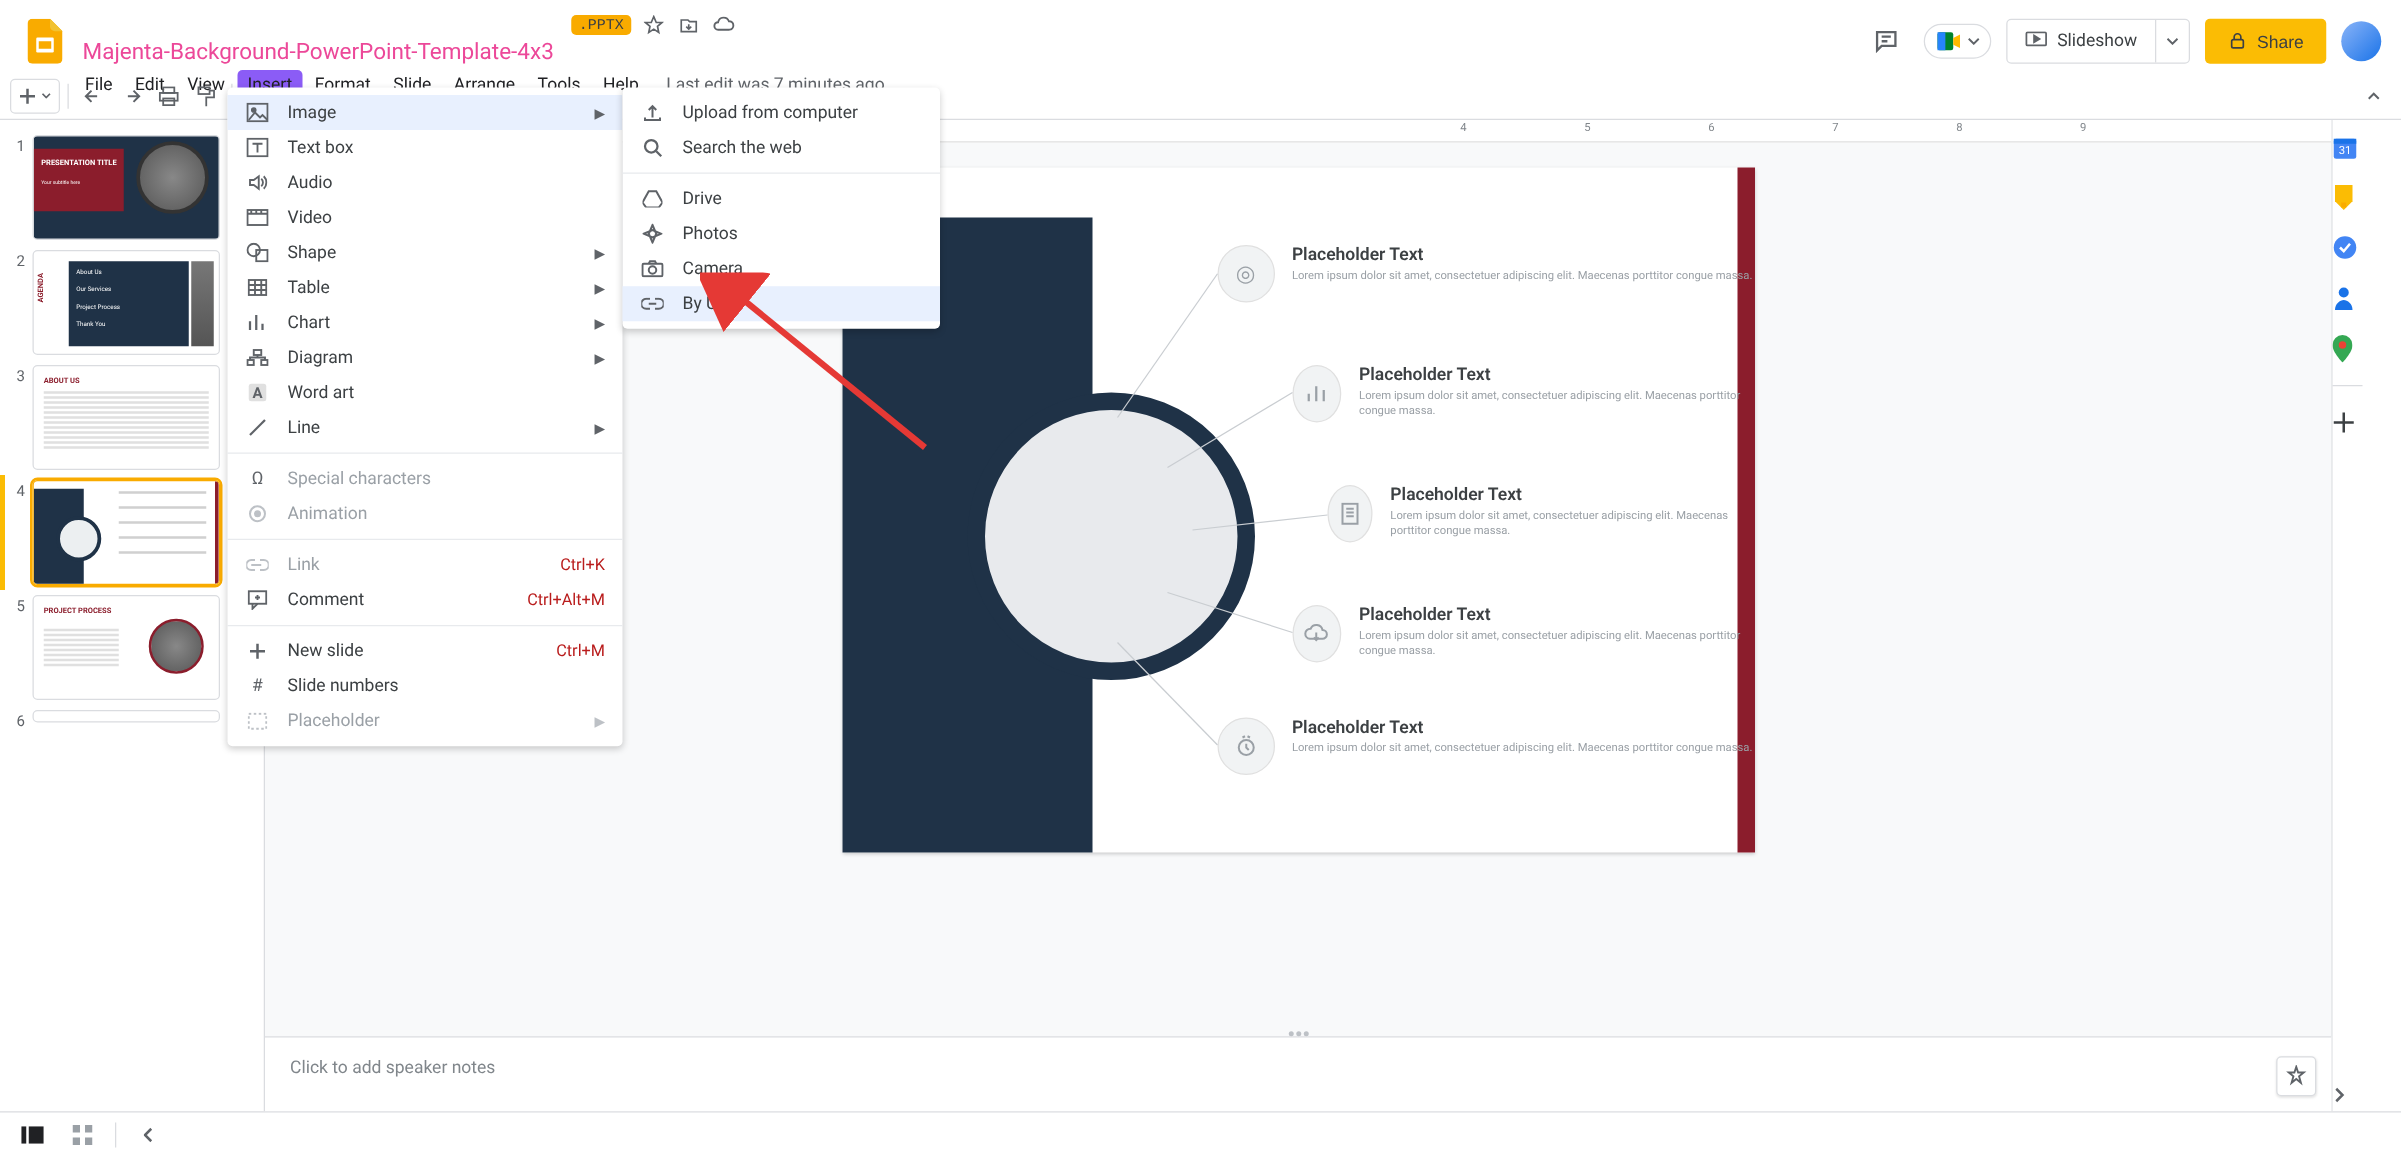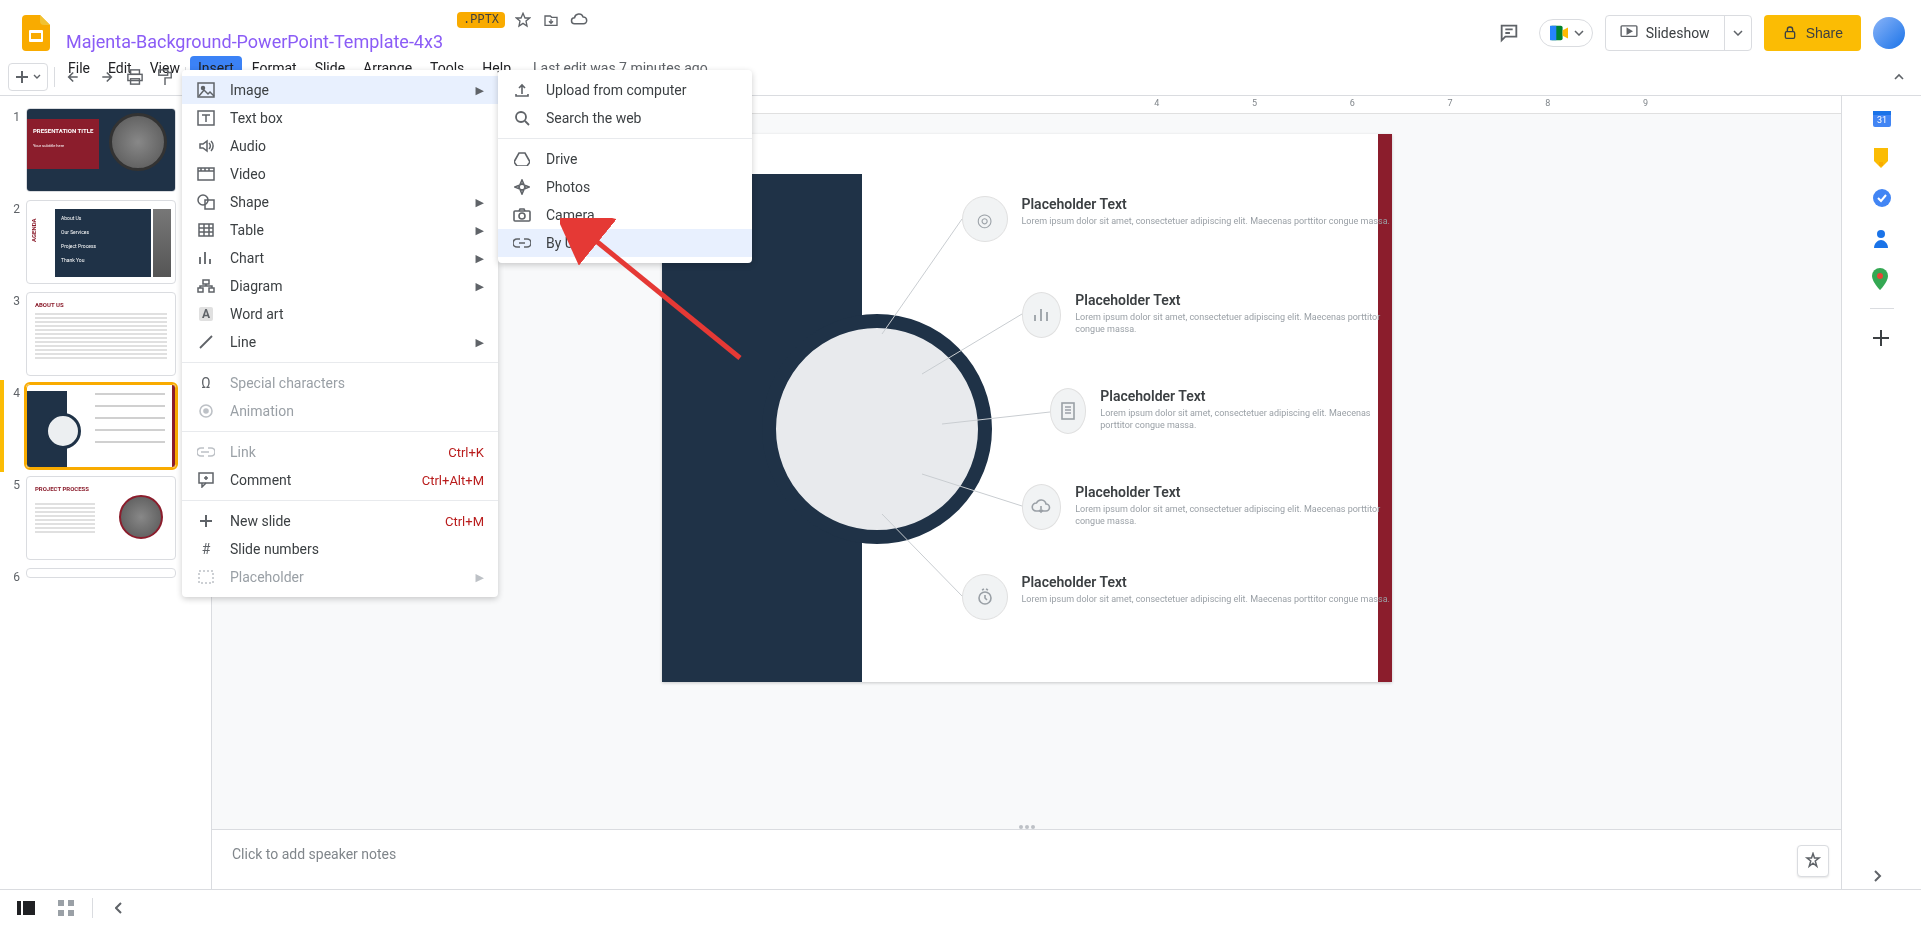--- a/index.html
+++ b/index.html
@@ -3,21 +3,21 @@
 <meta charset="utf-8">
 <style>
 * { box-sizing: border-box; margin: 0; padding: 0; }
 body { font-family: "Google Sans", Roboto, Arial, sans-serif; background: #fff; color: #3c4043; overflow: hidden; }
 .app { display: flex; flex-direction: column; height: 925px; width: 1921px; position: relative; }
 
 .header { display: flex; align-items: center; padding: 8px 16px 0 16px; height: 58px; }
 .logo { width: 40px; height: 40px; display: flex; align-items: center; justify-content: center; cursor: pointer; }
 .title-area { flex: 1; display: flex; flex-direction: column; margin-left: 4px; }
 .title-row { display: flex; align-items: center; gap: 8px; }
-.doc-title { font-size: 18px; color: #8b5cf6; padding: 2px 6px; border-radius: 4px; margin-top: 42px; }
+.doc-title { font-size: 18px; color: #ec4899; padding: 2px 6px; border-radius: 4px; margin-top: 42px; }
 .pptx-badge { background: #f9ab00; color: #3c4043; font-size: 12px; font-weight: 500; padding: 1px 6px; border-radius: 4px; font-family: Liberation Mono, monospace; }
 .title-icon { color: #5f6368; cursor: pointer; width: 20px; height: 20px; display:flex; align-items:center; justify-content:center;}
 .menubar { display: flex; align-items: center; gap: 2px; margin-top: 2px; font-size: 14px; }
 .menuitem { padding: 4px 8px; border-radius: 4px; cursor: pointer; color: #202124; }
 .menuitem.insert-active { background:#c8e7f9; background:#d2e3fc; }
 .last-edit { color: #5f6368; margin-left: 12px; text-decoration: underline; cursor: pointer; font-size:14px;}
 .header-right { display: flex; align-items: center; gap: 12px; }
 .hdr-btn { display:flex; align-items:center; justify-content:center; width:36px; height:36px; border-radius:50%; cursor:pointer; color:#5f6368;}
 .meet-btn { border:1px solid #dadce0; border-radius:18px; padding:4px 8px; display:flex; align-items:center; gap:4px; cursor:pointer;}
 .slideshow-btn { display:flex; align-items:center; border:1px solid #dadce0; border-radius:4px; height:36px; cursor:pointer;}
@@ -41,21 +41,21 @@
 .thumb-row.active-strip { border-left:4px solid #fbbc04; padding-left:4px;}
 .canvas-area { flex:1; display:flex; flex-direction:column; background:#f8f9fa; position:relative;}
 .ruler-h { height:18px; background:#fff; border-bottom:1px solid #e0e0e0; position:relative; font-size:9px; color:#80868b;}
 .ruler-label { position:absolute; top:2px; transform:translateX(-50%);}
 .canvas-scroll { flex:1; overflow:auto; position:relative; display:flex; justify-content:center; align-items:flex-start;}
 .slide-canvas { width:730px; height:548px; background:#fff; margin:20px 0 0 0; box-shadow:0 1px 3px rgba(0,0,0,.2); position:relative;}
 .speaker-notes { height:60px; border-top:1px solid #dadce0; background:#fff; padding:16px 20px; color:#80868b; font-size:14px;}
 .speaker-grip { position:absolute; left:50%; transform:translateX(-50%); top:-4px; width:36px; height:6px; display:flex; gap:2px; justify-content:center;}
 .speaker-grip span{width:4px;height:4px;border-radius:50%;background:#bdc1c6;}
 
-.side-rail { width:80px; border-left:1px solid #dadce0; display:flex; flex-direction:column; align-items:center; gap:20px; padding-top:12px; background:#fff;}
+.side-rail { width:56px; border-left:1px solid #dadce0; display:flex; flex-direction:column; gap:20px; padding-top:12px; background:#fff;}
 .rail-icon { width:20px; height:20px; cursor:pointer;}
 .rail-spacer{flex:1;}
 
 .bottom-bar { height:36px; border-top:1px solid #dadce0; display:flex; align-items:center; padding:0 12px; gap:12px; background:#fff;}
 .bb-btn { width:28px; height:28px; display:flex; align-items:center; justify-content:center; cursor:pointer; color:#5f6368;}
 .bb-spacer{flex:1;}
 
 .menu { position:absolute; background:#fff; box-shadow:0 2px 6px rgba(0,0,0,.2); border-radius:4px; padding:6px 0; font-size:14px; color:#3c4043; z-index:100;}
 .menu-item { display:flex; align-items:center; padding:6px 14px; gap:14px; cursor:pointer; white-space:nowrap; position:relative;}
 .menu-item.disabled { color:#9aa0a6; cursor:default;}
@@ -115,21 +115,21 @@
         <span class="title-icon">
             <svg width="18" height="14" viewBox="0 0 24 18" fill="none" stroke="#5f6368" stroke-width="2">
               <path d="M6 14a4 4 0 0 1 0-8 6 6 0 0 1 11.5-1A4.5 4.5 0 0 1 18 14z"></path>
             </svg>
           </span>
       </div>
       <div class="menubar">
         <span class="menuitem">File</span>
         <span class="menuitem">Edit</span>
         <span class="menuitem">View</span>
-        <span class="menuitem insert-active" style="background:#3b82f6">Insert</span>
+        <span class="menuitem insert-active" style="background:#8b5cf6">Insert</span>
         <span class="menuitem">Format</span>
         <span class="menuitem">Slide</span>
         <span class="menuitem">Arrange</span>
         <span class="menuitem">Tools</span>
         <span class="menuitem">Help</span>
         <span class="last-edit">Last edit was 7 minutes ago</span>
       </div>
     </div>
     <div class="header-right">
       <div class="hdr-btn">

